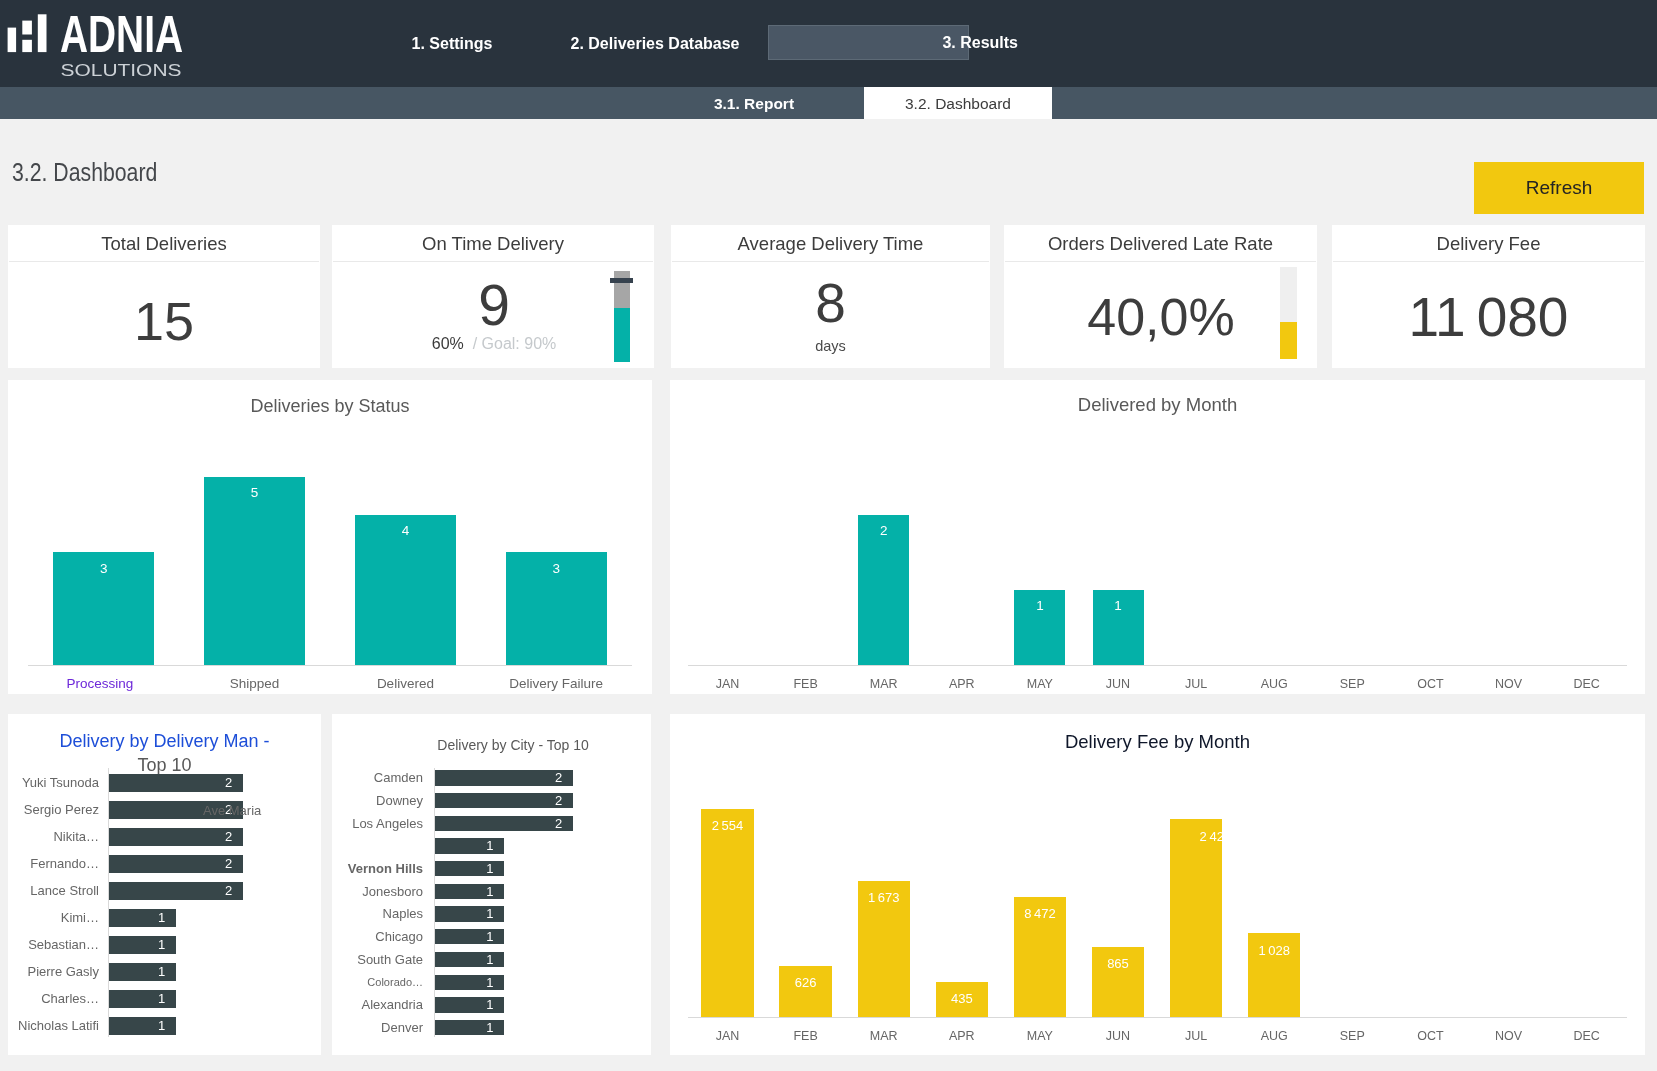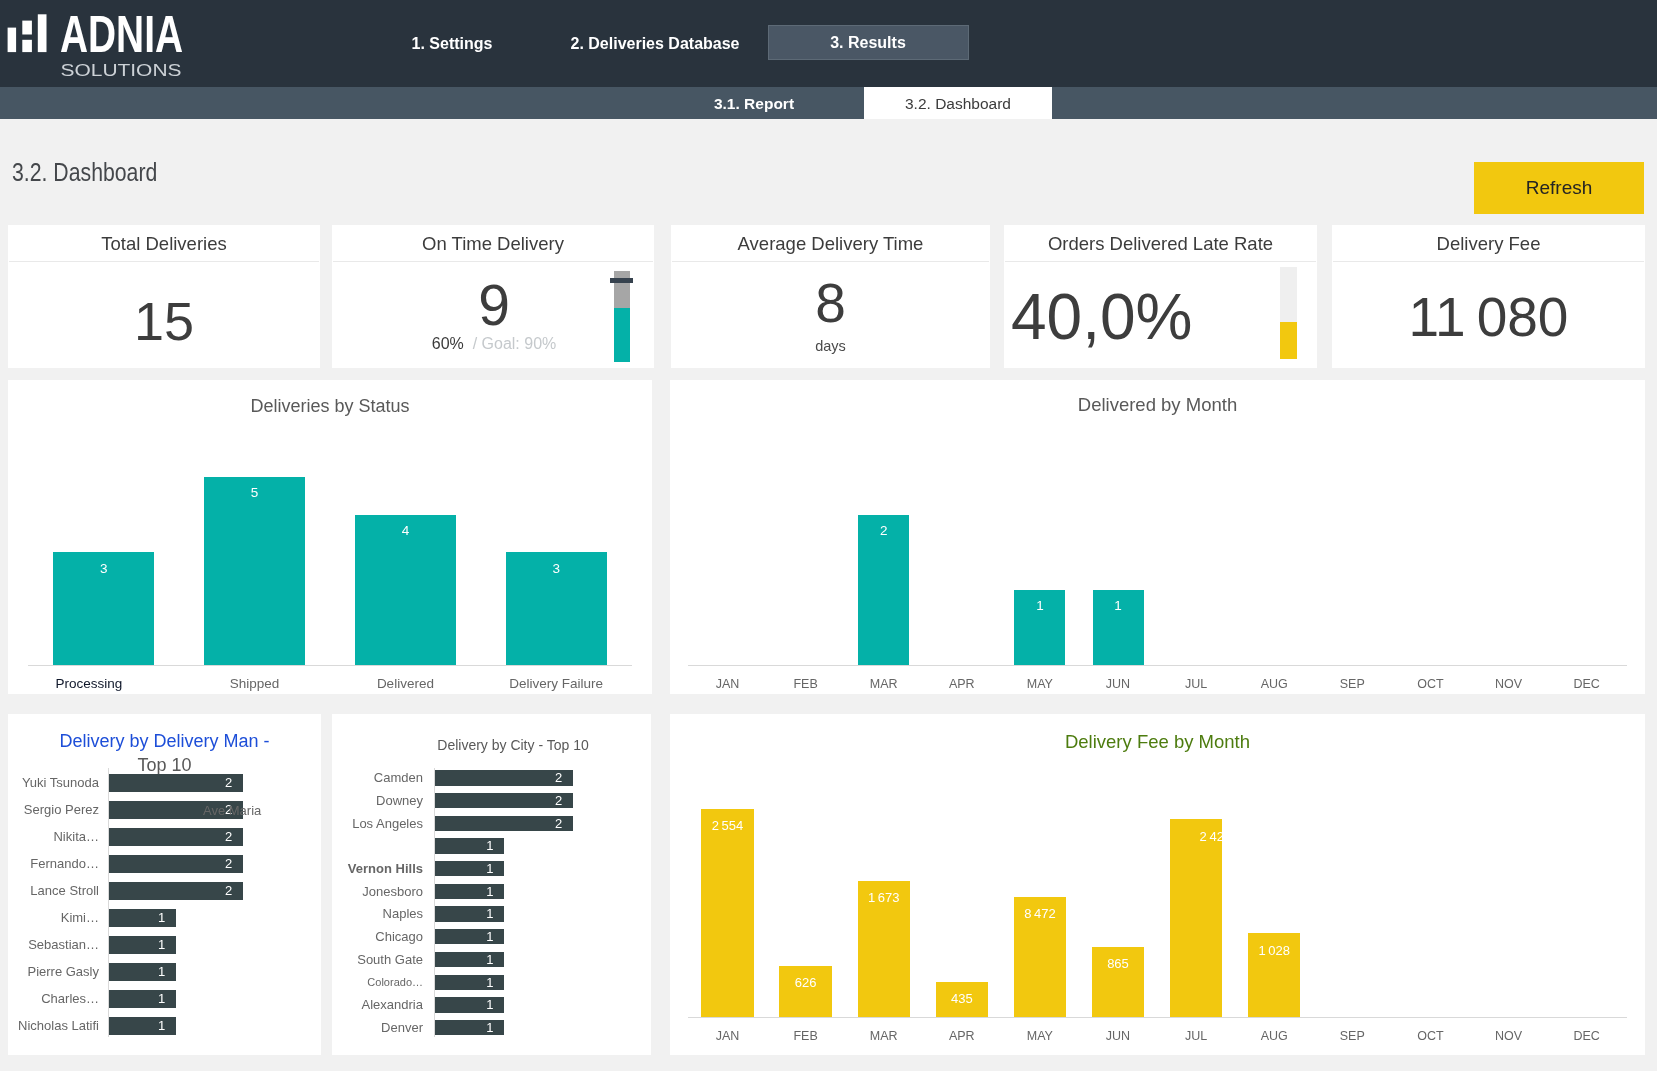--- a/index.html
+++ b/index.html
@@ -12,21 +12,21 @@
 <rect x="7.6" y="27.6" width="8.5" height="24.5" fill="#ffffff"></rect>
 <rect x="22.3" y="20.6" width="9.6" height="13.9" fill="#ffffff"></rect>
 <rect x="22.3" y="39.8" width="9.6" height="12.3" fill="#ffffff"></rect>
 <rect x="37.8" y="14.3" width="8.7" height="37.8" fill="#ffffff"></rect>
 <text x="60" y="52" font-family="Liberation Sans" font-weight="bold" font-size="52" fill="#ffffff" textLength="123" lengthAdjust="spacingAndGlyphs">ADNIA</text>
 <text x="60.5" y="76.4" font-family="Liberation Sans" font-size="16" fill="#ccd1d6" textLength="121" lengthAdjust="spacingAndGlyphs">SOLUTIONS</text>
 </svg>
 <div class="abs" style="left:302.0px;top:32.0px;width:300px;text-align:center;font-size:16.0px;color:#ffffff;line-height:24.0px;font-weight:700;">1. Settings</div>
 <div class="abs" style="left:505.0px;top:32.0px;width:300px;text-align:center;font-size:16.0px;color:#ffffff;line-height:24.0px;font-weight:700;">2. Deliveries Database</div>
 <div class="abs" style="left:768px;top:25px;width:199px;height:33px;background:#4a5765;border:1px solid #5d6a76;"></div>
-<div class="abs" style="left:718.0px;top:31.0px;width:300px;text-align:center;font-size:16.0px;color:#ffffff;line-height:24.0px;font-weight:700;">3. Results</div>
+<div class="abs" style="left:718.0px;top:31.0px;width:300px;text-align:right;font-size:16.0px;color:#ffffff;line-height:24.0px;font-weight:700;">3. Results</div>
 <div class="abs" style="left:604.0px;top:91.9px;width:300px;text-align:center;font-size:15.5px;color:#ffffff;line-height:23.2px;font-weight:700;">3.1. Report</div>
 <div class="abs" style="left:864px;top:87px;width:188px;height:32px;background:#ffffff;"></div>
 <div class="abs" style="left:808.0px;top:91.9px;width:300px;text-align:center;font-size:15.5px;color:#3c3c3c;line-height:23.2px;">3.2. Dashboard</div>
 <div class="abs" style="left:12px;top:160px;font-size:25px;line-height:25px;color:#44474b;transform:scaleX(0.85);transform-origin:left;">3.2. Dashboard</div>
 <div class="abs" style="left:1474px;top:162px;width:170px;height:52px;background:#f2c80f;"></div>
 <div class="abs" style="left:1459.0px;top:174.2px;width:200px;text-align:center;font-size:19.0px;color:#252423;line-height:28.5px;">Refresh</div>
 <div class="card" style="left:8px;top:225px;width:312px;height:143px;"></div>
 <div class="abs" style="left:8.0px;top:229.6px;width:312px;text-align:center;font-size:18.5px;color:#3c3c3c;line-height:27.8px;">Total Deliveries</div>
 <div class="abs" style="left:9px;top:261px;width:310px;height:1px;background:#e9e9e9;"></div>
 <div class="card" style="left:332px;top:225px;width:322px;height:143px;"></div>
@@ -38,35 +38,35 @@
 <div class="card" style="left:1004px;top:225px;width:313px;height:143px;"></div>
 <div class="abs" style="left:1004.0px;top:229.6px;width:313px;text-align:center;font-size:18.5px;color:#3c3c3c;line-height:27.8px;">Orders Delivered Late Rate</div>
 <div class="abs" style="left:1005px;top:261px;width:311px;height:1px;background:#e9e9e9;"></div>
 <div class="card" style="left:1332px;top:225px;width:313px;height:143px;"></div>
 <div class="abs" style="left:1332.0px;top:229.6px;width:313px;text-align:center;font-size:18.5px;color:#3c3c3c;line-height:27.8px;">Delivery Fee</div>
 <div class="abs" style="left:1333px;top:261px;width:311px;height:1px;background:#e9e9e9;"></div>
 <div class="abs" style="left:14.0px;top:280.5px;width:300px;text-align:center;font-size:54.0px;color:#3d3d3d;line-height:81.0px;">15</div>
 <div class="abs" style="left:344.0px;top:263.2px;width:300px;text-align:center;font-size:57.0px;color:#3d3d3d;line-height:85.5px;">9</div>
 <div class="abs" style="left:680.5px;top:261.8px;width:300px;text-align:center;font-size:55.0px;color:#3d3d3d;line-height:82.5px;">8</div>
 <div class="abs" style="left:680.5px;top:336.1px;width:300px;text-align:center;font-size:14.5px;color:#4a4a4a;line-height:21.8px;">days</div>
-<div class="abs" style="left:1011.0px;top:278.0px;width:300px;text-align:left;font-size:64px;color:#3d3d3d;line-height:78.0px;">40,0%</div>
+<div class="abs" style="left:1011.0px;top:278.0px;width:300px;text-align:center;font-size:52.0px;color:#3d3d3d;line-height:78.0px;">40,0%</div>
 <div class="abs" style="left:1338.5px;top:275.8px;width:300px;text-align:center;font-size:55.0px;color:#3d3d3d;line-height:82.5px;">11 080</div>
 <div class="abs" style="left:344px;top:332px;width:300px;text-align:center;font-size:16px;line-height:24px;color:#3b3b3b;">60%&nbsp;&nbsp;<span style="color:#c5c9cc;">/ Goal: 90%</span></div>
 <div class="abs" style="left:613.8px;top:271px;width:16px;height:91px;background:#a6a6a6;"></div>
 <div class="abs" style="left:613.8px;top:307.7px;width:16px;height:54.3px;background:#04b1a8;"></div>
 <div class="abs" style="left:609.7px;top:278px;width:23px;height:4.5px;background:#36424e;"></div>
 <div class="abs" style="left:1280px;top:267.3px;width:17px;height:92px;background:#efefef;"></div>
 <div class="abs" style="left:1280px;top:321.9px;width:17px;height:37.3px;background:#f2c80f;"></div>
 <div class="card" style="left:8px;top:380px;width:644px;height:314px;"></div>
 <div class="card" style="left:670px;top:380px;width:975px;height:314px;"></div>
 <div class="abs" style="left:130.0px;top:392.5px;width:400px;text-align:center;font-size:18.0px;color:#595959;line-height:27.0px;">Deliveries by Status</div>
 <div class="abs" style="left:957.5px;top:391.1px;width:400px;text-align:center;font-size:18.5px;color:#595959;line-height:27.8px;">Delivered by Month</div>
 <div class="abs" style="left:53.3px;top:552.2px;width:101px;height:112.8px;background:#04b1a8;"></div>
 <div class="abs" style="left:73.8px;top:558.6px;width:60px;text-align:center;font-size:13.5px;color:#ffffff;line-height:20.2px;">3</div>
-<div class="abs" style="left:19px;top:673.9px;width:140px;text-align:center;font-size:13.5px;color:#0f172a;line-height:20.2px;">Processing</div>
+<div class="abs" style="left:30px;top:673.9px;width:140px;text-align:center;font-size:13.5px;color:#6d28d9;line-height:20.2px;">Processing</div>
 <div class="abs" style="left:204.1px;top:477.0px;width:101px;height:188.0px;background:#04b1a8;"></div>
 <div class="abs" style="left:224.6px;top:483.4px;width:60px;text-align:center;font-size:13.5px;color:#ffffff;line-height:20.2px;">5</div>
 <div class="abs" style="left:184.6px;top:673.9px;width:140px;text-align:center;font-size:13.5px;color:#666666;line-height:20.2px;">Shipped</div>
 <div class="abs" style="left:354.9px;top:514.6px;width:101px;height:150.4px;background:#04b1a8;"></div>
 <div class="abs" style="left:375.4px;top:521.0px;width:60px;text-align:center;font-size:13.5px;color:#ffffff;line-height:20.2px;">4</div>
 <div class="abs" style="left:335.4px;top:673.9px;width:140px;text-align:center;font-size:13.5px;color:#666666;line-height:20.2px;">Delivered</div>
 <div class="abs" style="left:505.7px;top:552.2px;width:101px;height:112.8px;background:#04b1a8;"></div>
 <div class="abs" style="left:526.2px;top:558.6px;width:60px;text-align:center;font-size:13.5px;color:#ffffff;line-height:20.2px;">3</div>
 <div class="abs" style="left:486.2px;top:673.9px;width:140px;text-align:center;font-size:13.5px;color:#666666;line-height:20.2px;">Delivery Failure</div>
 <div class="abs" style="left:28.4px;top:664.5px;width:603.2px;height:1px;background:#d9d9d9;"></div>
@@ -88,21 +88,21 @@
 <div class="abs" style="left:1019.9px;top:596.2px;width:40px;text-align:center;font-size:13.5px;color:#ffffff;line-height:20.2px;">1</div>
 <div class="abs" style="left:1092.5px;top:589.8px;width:51px;height:75.2px;background:#04b1a8;"></div>
 <div class="abs" style="left:1098.0px;top:596.2px;width:40px;text-align:center;font-size:13.5px;color:#ffffff;line-height:20.2px;">1</div>
 <div class="abs" style="left:688.4px;top:664.5px;width:938.3px;height:1px;background:#d9d9d9;"></div>
 <div class="card" style="left:8px;top:714px;width:313px;height:341px;"></div>
 <div class="card" style="left:332px;top:714px;width:319px;height:341px;"></div>
 <div class="card" style="left:670px;top:714px;width:975px;height:341px;"></div>
 <div class="abs" style="left:9.5px;top:728.0px;width:310px;text-align:center;font-size:18.0px;color:#1d4ed8;line-height:27.0px;">Delivery by Delivery Man -</div>
 <div class="abs" style="left:9.5px;top:752.0px;width:310px;text-align:center;font-size:18.0px;color:#595959;line-height:27.0px;">Top 10</div>
 <div class="abs" style="left:332.5px;top:732px;width:361px;text-align:center;font-size:14px;color:#595959;line-height:27.0px;">Delivery by City - Top 10</div>
-<div class="abs" style="left:957.5px;top:727.6px;width:400px;text-align:center;font-size:18.5px;color:#4d7c0f;line-height:27.8px;">Delivery Fee by Month</div>
+<div class="abs" style="left:957.5px;top:727.6px;width:400px;text-align:center;font-size:18.5px;color:#0f172a;line-height:27.8px;">Delivery Fee by Month</div>
 <div class="abs" style="left:108.4px;top:768px;width:1px;height:269px;background:#d9d9d9;"></div>
 <div class="abs" style="left:108.9px;top:774.1px;width:133.7px;height:17.9px;background:#374649;"></div>
 <div class="abs" style="left:213.6px;top:773.4px;width:30px;text-align:center;font-size:13.0px;color:#ffffff;line-height:19.5px;">2</div>
 <div class="abs" style="left:-121.0px;top:773.4px;width:220px;text-align:right;font-size:13.0px;color:#666666;line-height:19.5px;">Yuki Tsunoda</div>
 <div class="abs" style="left:108.9px;top:801.1px;width:133.7px;height:17.9px;background:#374649;"></div>
 <div class="abs" style="left:213.6px;top:800.4px;width:30px;text-align:center;font-size:13.0px;color:#ffffff;line-height:19.5px;">2</div>
 <div class="abs" style="left:-121.0px;top:800.4px;width:220px;text-align:right;font-size:13.0px;color:#666666;line-height:19.5px;">Sergio Perez</div>
 <div class="abs" style="left:108.9px;top:828.1px;width:133.7px;height:17.9px;background:#374649;"></div>
 <div class="abs" style="left:213.6px;top:827.4px;width:30px;text-align:center;font-size:13.0px;color:#ffffff;line-height:19.5px;">2</div>
 <div class="abs" style="left:-121.0px;top:827.4px;width:220px;text-align:right;font-size:13.0px;color:#666666;line-height:19.5px;">Nikita…</div>

